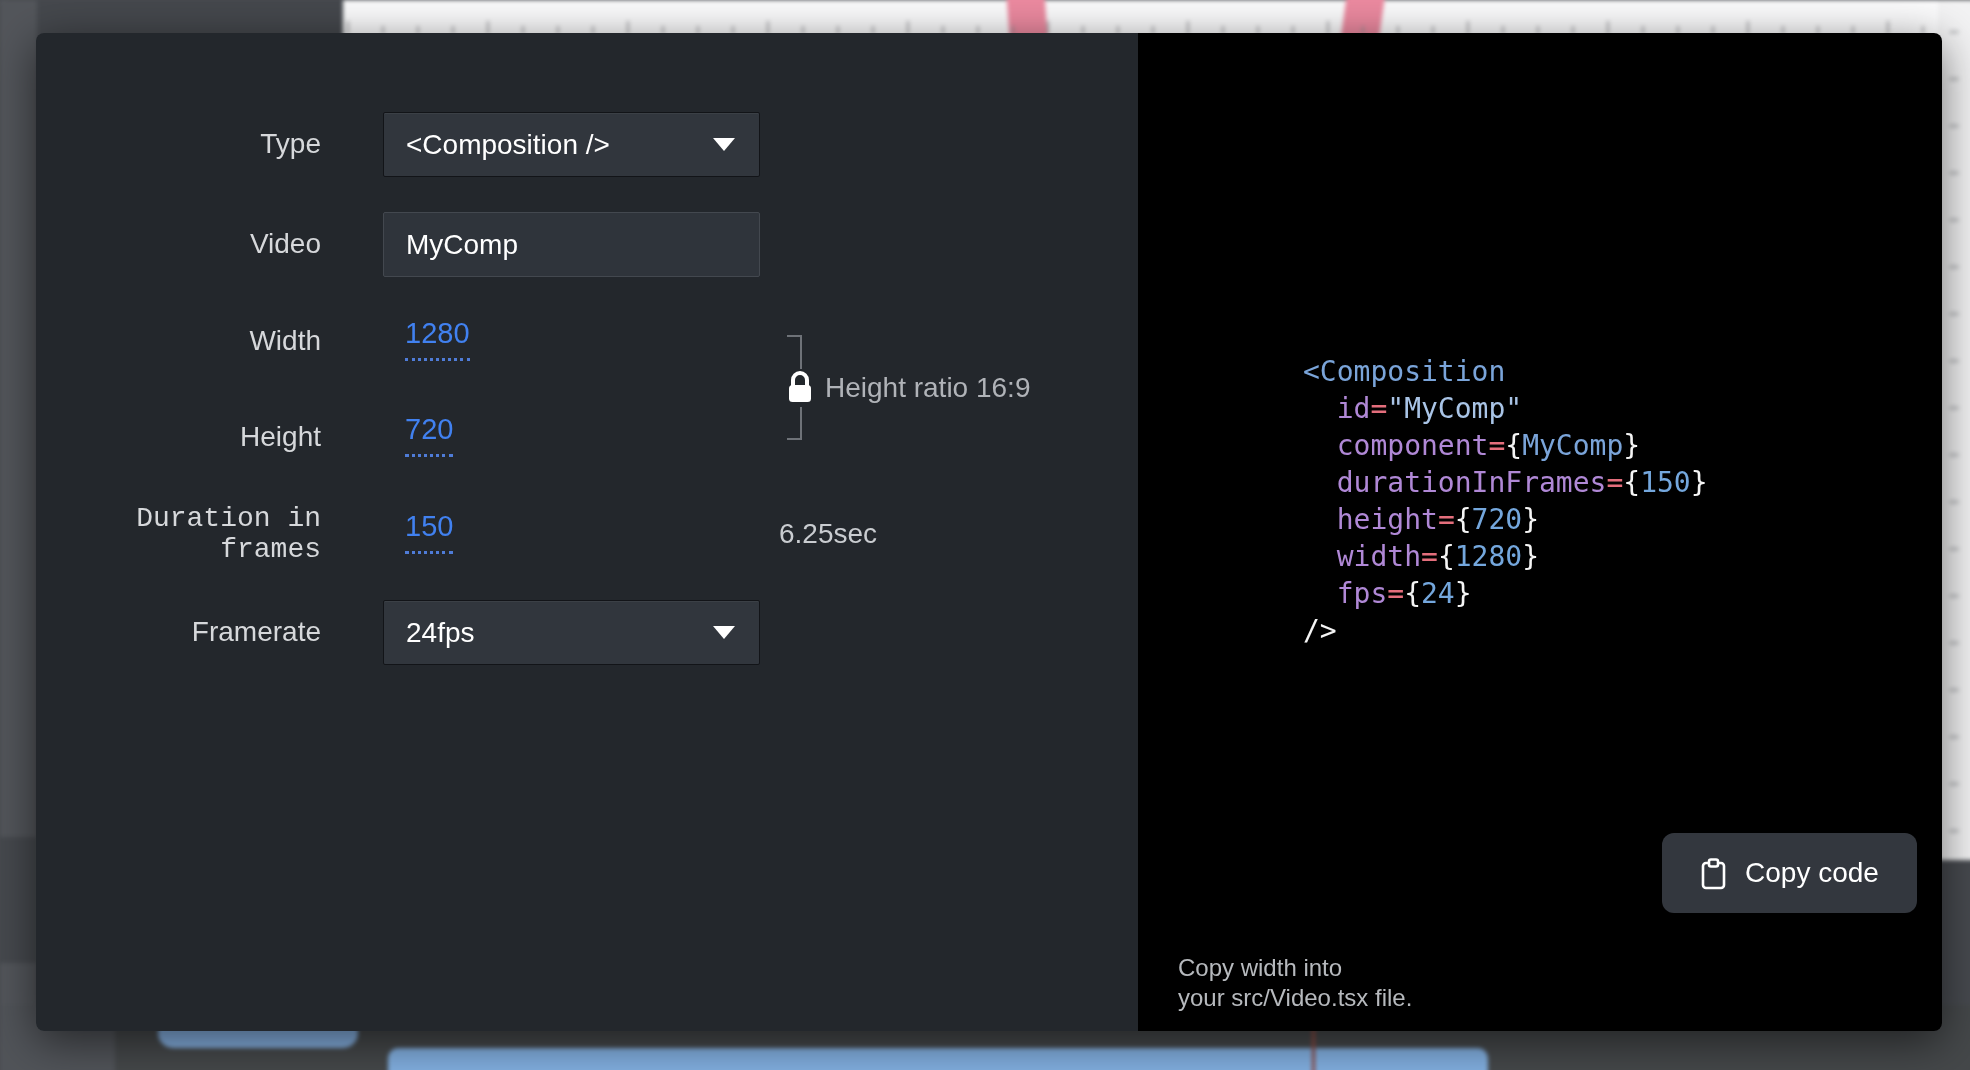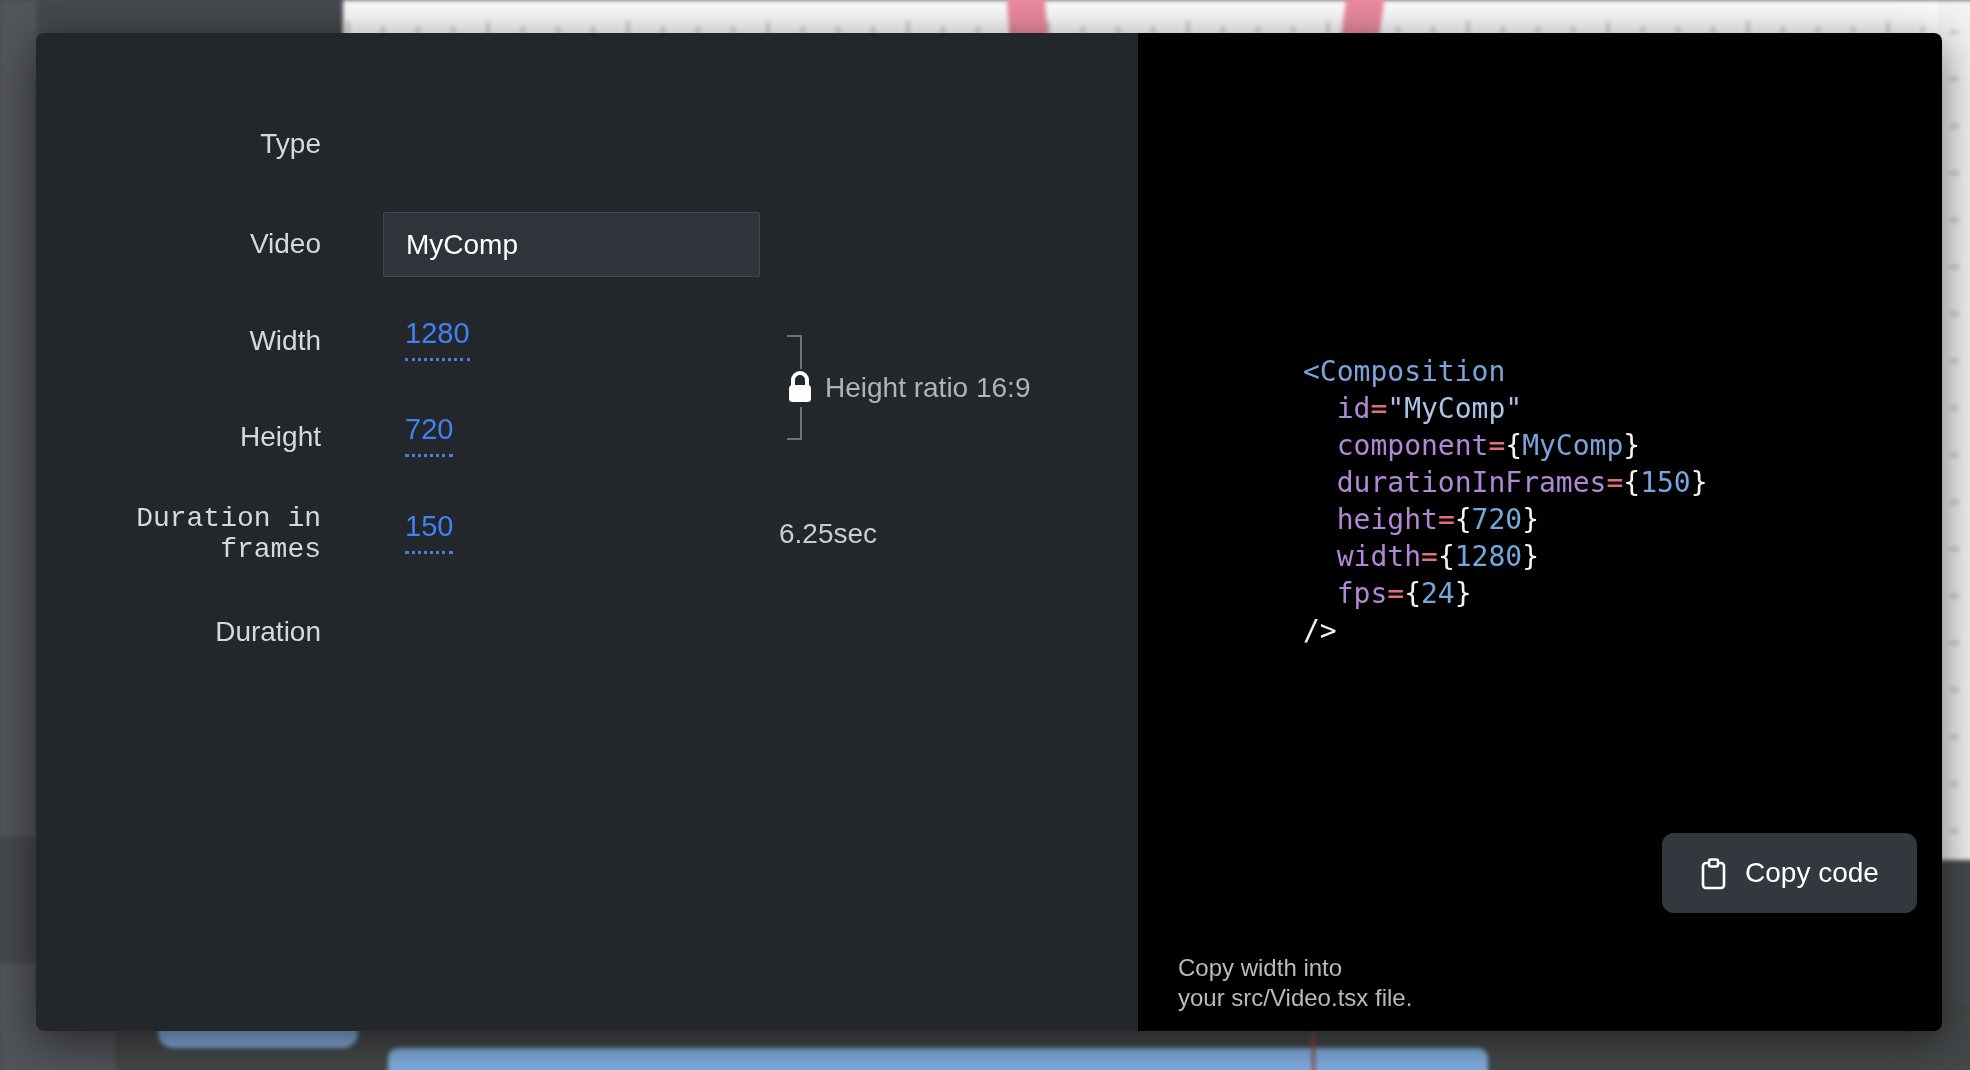--- a/index.html
+++ b/index.html
@@ -178,20 +178,26 @@
 </div>
 
 <div class="dialog">
 
 
   <div class="body">
 
     <div class="form-panel">
 
       <div class="row-label" style="top:111px;">Type</div>
+      <div class="control" style="top:79px;">
+        <div class="select">
+          <span class="sel-text">&lt;Composition /&gt;</span>
+          <span class="arrow-down"></span>
+        </div>
+      </div>
 
       <div class="row-label" style="top:211px;">Video</div>
       <div class="control" style="top:179px;">
         <input class="text-input" value="MyComp" style="">
       </div>
 
       <div class="row-label" style="top:308px;">Width</div>
       <span class="link-value" style="top:306px;">1280</span>
 
       <div class="row-label" style="top:404px;">Height</div>
@@ -206,21 +212,27 @@
           <path d="M8 16 V10 a7 7 0 0 1 14 0 v6" fill="none" stroke="#fff" stroke-width="4"></path>
           <rect x="4" y="15" width="22" height="17" rx="3.5" fill="#fff"></rect>
         </svg>
       </div>
       <span class="aspect-label">Height ratio 16:9</span>
 
       <div class="row-label" style="top:501px;font-family:Liberation Mono, monospace;">Duration in frames</div>
       <span class="link-value" style="top:499px;">150</span>
       <span class="readout" style="top:501px;">6.25sec</span>
 
-      <div class="row-label" style="top:599px;">Duration</div>
+      <div class="row-label" style="top:599px;">Framerate</div>
+      <div class="control" style="top:567px;">
+        <div class="select">
+          <span class="sel-text">24fps</span>
+          <span class="arrow-down"></span>
+        </div>
+      </div>
     </div>
 
     <div class="code-panel">
       <div class="code-block"><div><span class="tk-tag">&lt;Composition</span></div><div><span class="tk-plain">  </span><span class="tk-attr">id</span><span class="tk-eq">=</span><span class="tk-str">"MyComp"</span></div><div><span class="tk-plain">  </span><span class="tk-attr">component</span><span class="tk-eq">=</span><span class="tk-punc">{</span><span class="tk-tag">MyComp</span><span class="tk-punc">}</span></div><div><span class="tk-plain">  </span><span class="tk-attr">durationInFrames</span><span class="tk-eq">=</span><span class="tk-punc">{</span><span class="tk-num">150</span><span class="tk-punc">}</span></div><div><span class="tk-plain">  </span><span class="tk-attr">height</span><span class="tk-eq">=</span><span class="tk-punc">{</span><span class="tk-num">720</span><span class="tk-punc">}</span></div><div><span class="tk-plain">  </span><span class="tk-attr">width</span><span class="tk-eq">=</span><span class="tk-punc">{</span><span class="tk-num">1280</span><span class="tk-punc">}</span></div><div><span class="tk-plain">  </span><span class="tk-attr">fps</span><span class="tk-eq">=</span><span class="tk-punc">{</span><span class="tk-num">24</span><span class="tk-punc">}</span></div><div><span class="tk-punc">/&gt;</span></div></div>
 
       <div class="hint">
         <div>Copy width into</div>
         <div>your src/Video.tsx file.</div>
       </div>
 

